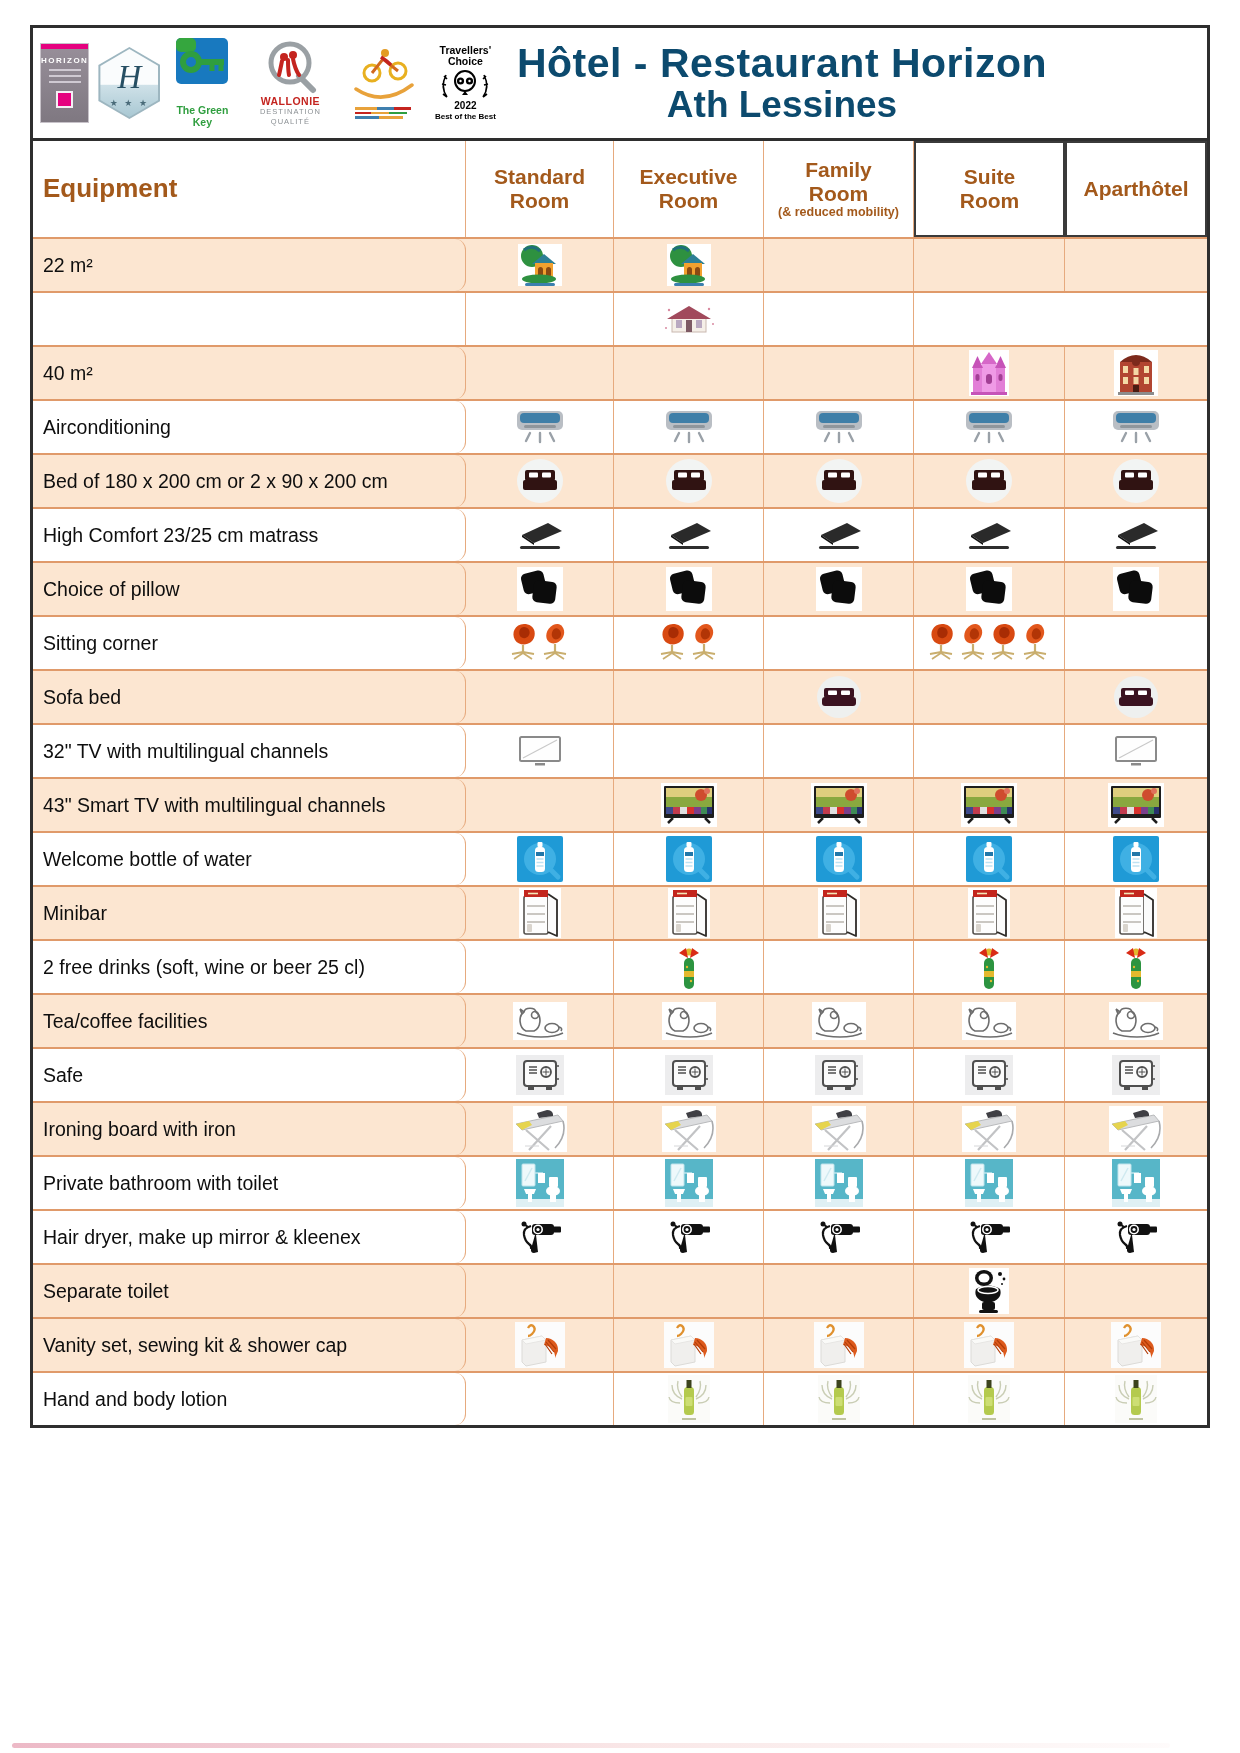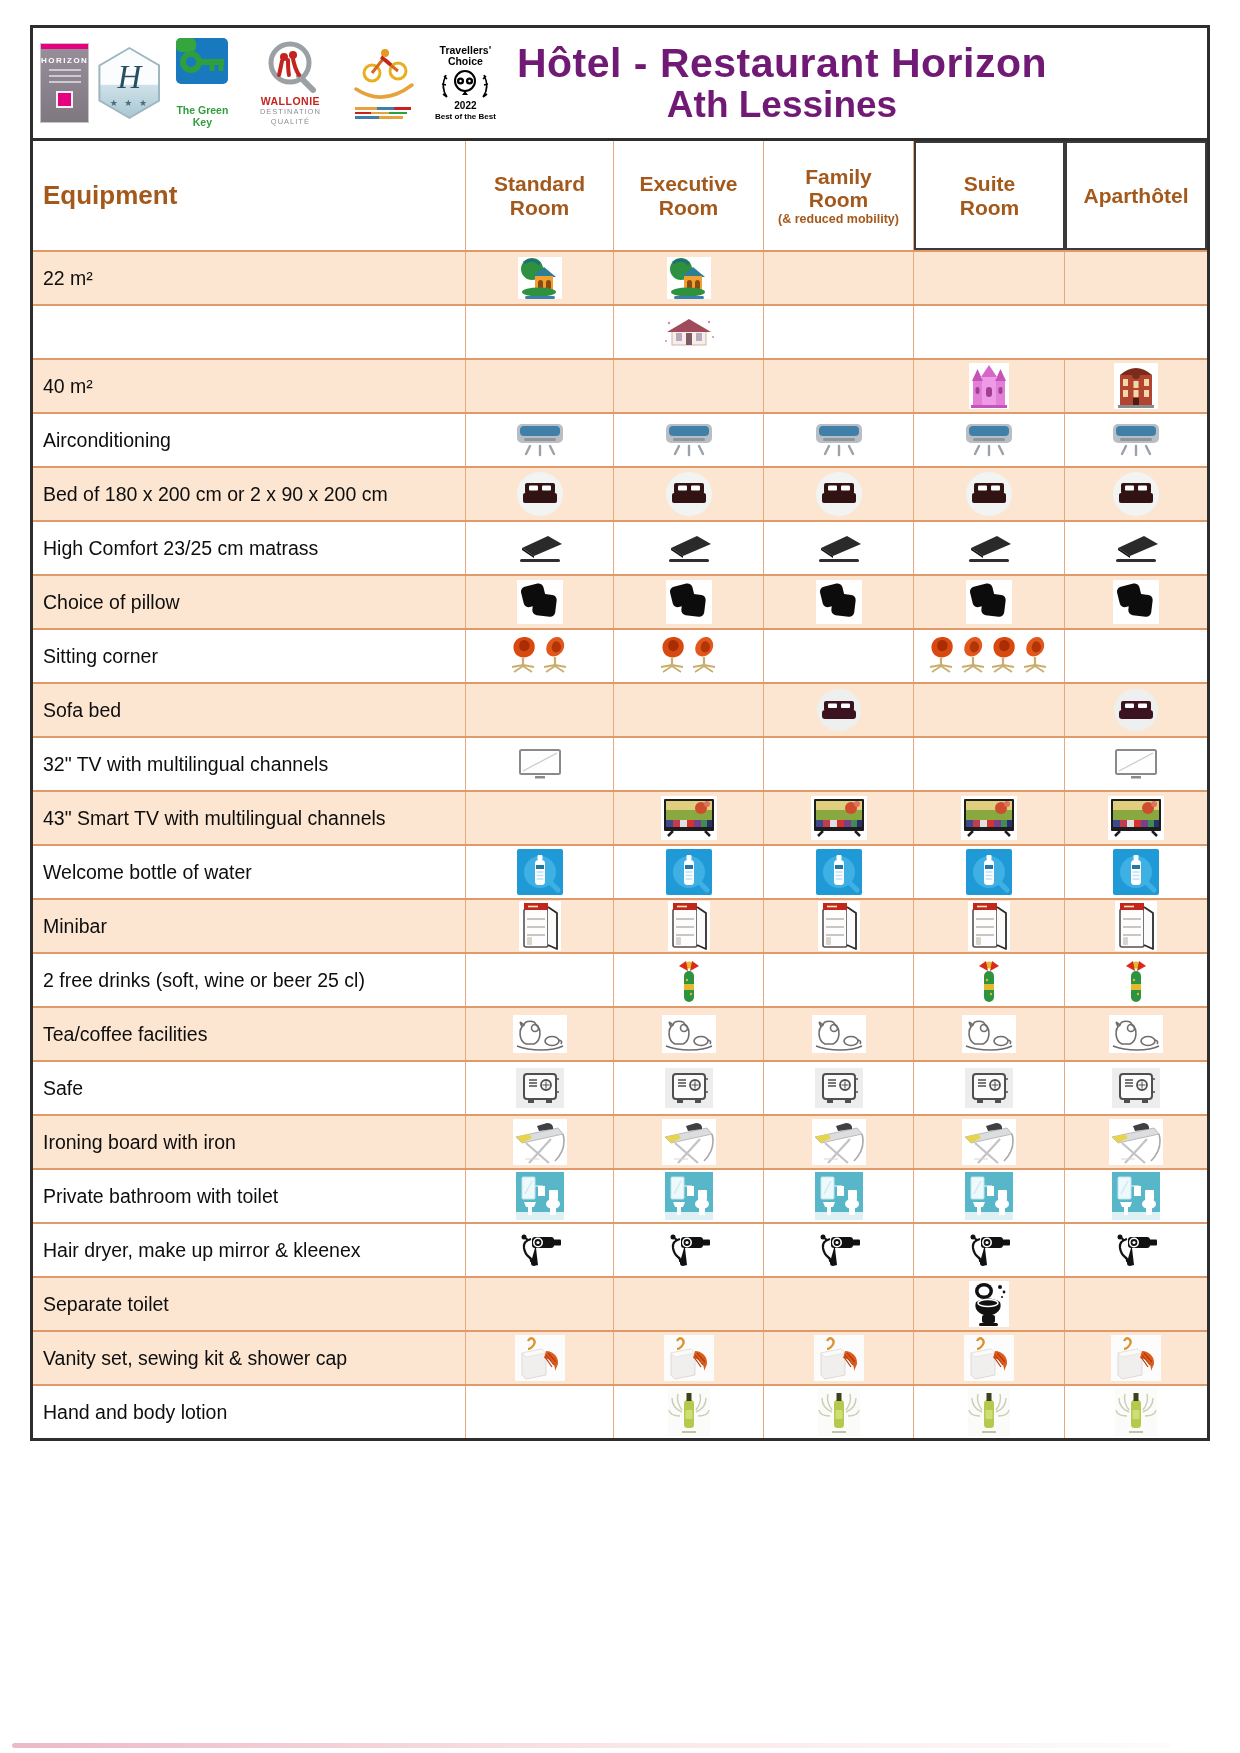--- a/index.html
+++ b/index.html
@@ -6,21 +6,21 @@
   body{
     width:1240px;height:1753px;background:#ffffff;position:relative;
     font-family:"Liberation Sans", sans-serif;
     -webkit-font-smoothing:antialiased;
   }
   .sheet{position:absolute;left:30px;top:25px;width:1174px;border:3px solid #2e2e2e;background:#fff;}
 
   
   .band{height:110px;border-bottom:3px solid #2e2e2e;display:flex;align-items:center;background:#fff;}
   .logos{display:flex;align-items:center;gap:9px;padding-left:7px;width:372px;flex:0 0 auto;}
-  .titles{flex:1;text-align:center;padding-right:55px;color:#701a75;}
+  .titles{flex:1;text-align:center;padding-right:55px;color:#0c4a6e;}
   .title1{font-size:41px;font-weight:bold;line-height:1.08;letter-spacing:.5px;}
   .title2{font-size:37px;font-weight:bold;line-height:1.05;}
 
   
   .lg-horizon{width:54px;height:78px;background:linear-gradient(#988f9a,#7f7881);border:1px solid #c7c2c9;display:flex;flex-direction:column;align-items:center;}
   .hz-top{width:100%;height:5px;background:#e5017f;}
   .hz-name{color:#fff;font-size:8px;letter-spacing:1.5px;margin-top:7px;font-weight:bold;}
   .hz-lines i{display:block;width:32px;height:2px;background:#cfc9d2;margin:4px auto 0;}
   .hz-mark{width:13px;height:13px;background:#e5017f;margin-top:8px;border:2px solid #f4f0f4;}
 
@@ -46,32 +46,32 @@
 
   .lg-trip{display:flex;flex-direction:column;align-items:center;width:70px;flex:0 0 auto;color:#000;}
   .tc-1{font-weight:bold;font-size:10.5px;line-height:1.05;}
   .tc-2{font-weight:bold;font-size:10.5px;line-height:1.05;}
   .tc-year{font-weight:bold;font-size:10px;margin-top:1px;}
   .tc-3{font-weight:bold;font-size:8px;margin-top:1px;}
 
   
   .grid-row{display:grid;grid-template-columns:433px 148px 150px 150px 151px 142px;box-sizing:border-box;}
 
-  .hdr-row{height:109px;background:#fff;}
+  .hdr-row{height:96px;background:#fff;}
   .hdr-cell{border-right:1px solid #e6aa7e;display:flex;flex-direction:column;align-items:center;justify-content:center;
     color:#a3591b;font-weight:bold;font-size:21px;text-align:center;line-height:1.12;box-sizing:border-box;}
   .hdr-cell .wrapname{max-width:112px;}
   .hdr-cell.widename .wrapname{max-width:140px;}
   .equip-cell{align-items:flex-start;padding-left:10px;font-size:26px;}
   .dark-cell{border:2px solid #3a3a3a;}
   .hdr-note{font-size:12.5px;font-weight:bold;margin-top:1px;line-height:1.1;}
 
   .row{height:54px;border-top:2px solid #e09a6a;background:#fff;}
   .row.peach{background:#fce6d1;}
-  .label-cell{display:flex;align-items:center;padding-left:10px;font-size:19.5px;color:#0e0e0e;border-right:1px solid #e6aa7e;box-sizing:border-box;overflow:hidden;white-space:nowrap;}
+  .label-cell{display:flex;align-items:center;padding-left:10px;font-size:19.5px;color:#0e0e0e;border-right:1px solid #e6aa7e;box-sizing:border-box;overflow:hidden;white-space:nowrap;border-radius:11px;}
   .icon-cell{display:flex;align-items:center;justify-content:center;gap:2px;border-right:1px solid #e6aa7e;box-sizing:border-box;overflow:hidden;}
   .icon-cell:last-child{border-right:none;}
 
   .scan-smear{position:absolute;left:12px;right:70px;bottom:5px;height:5px;border-radius:3px;
     background:linear-gradient(90deg,rgba(214,100,130,.45),rgba(230,150,150,.22) 55%,rgba(230,150,150,.04));}
   svg{display:block;}
 </style>
 </head>
 <body>
 

